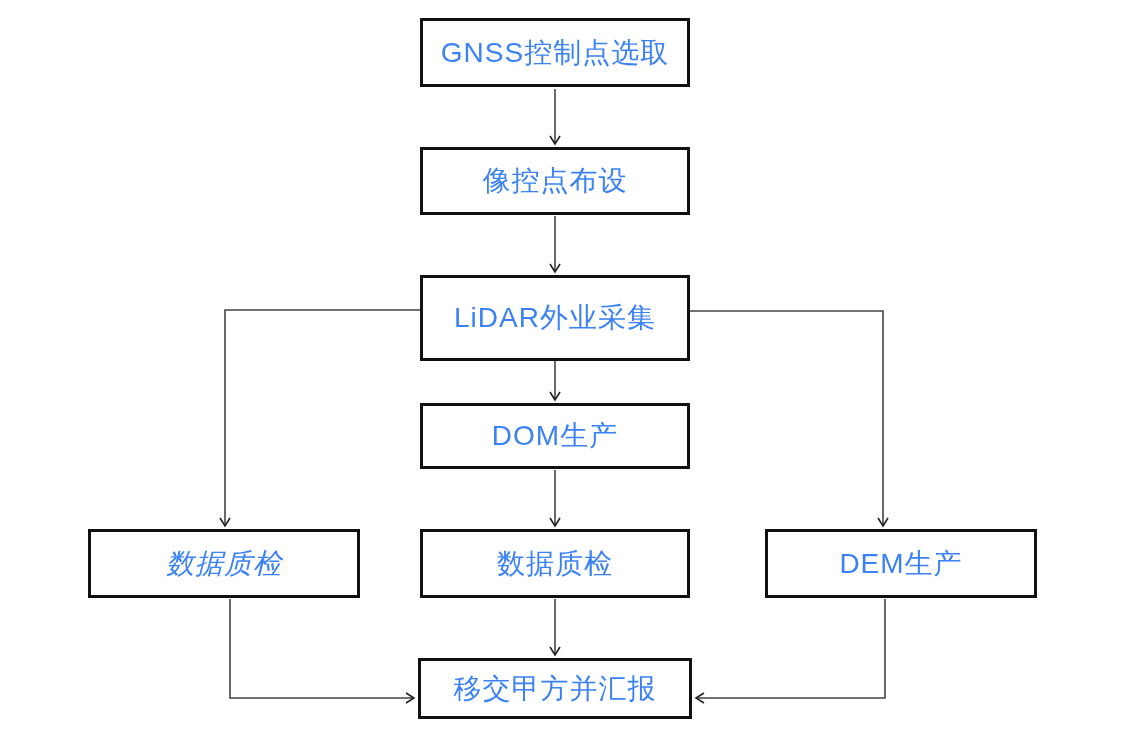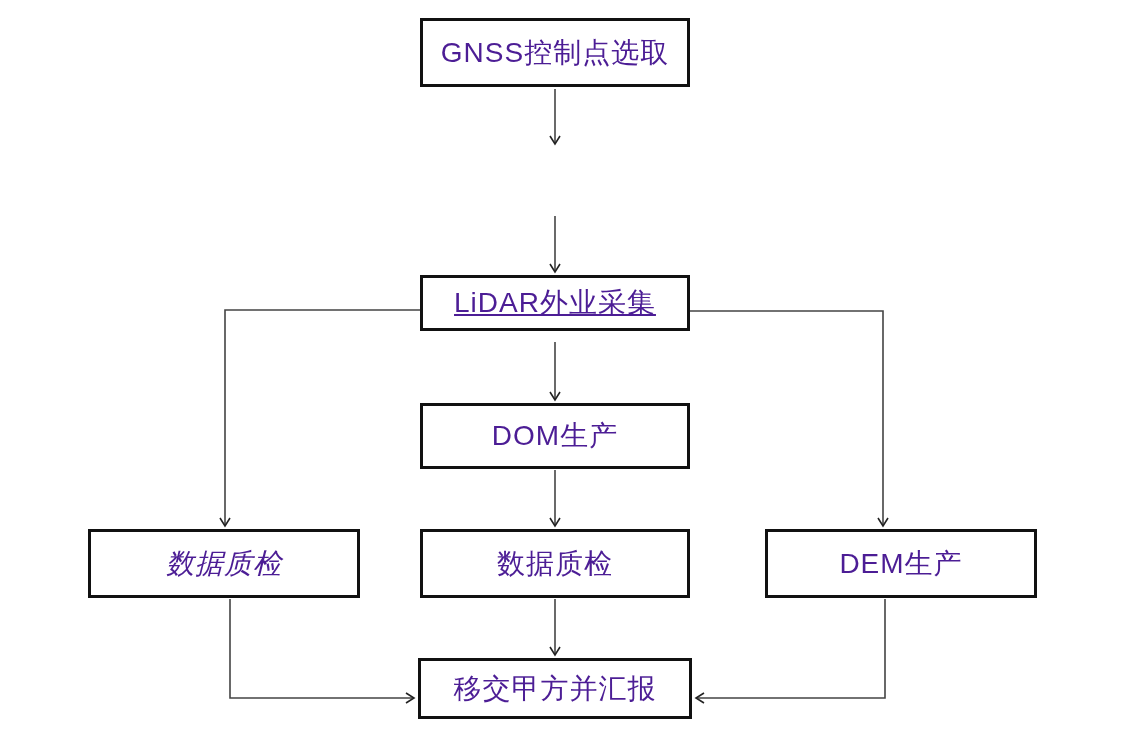--- a/index.html
+++ b/index.html
@@ -24,27 +24,27 @@
   }
   .node {
     position: absolute;
     box-sizing: border-box;
     border: 3px solid #111111;
     background: #ffffff;
     display: flex;
     align-items: center;
     justify-content: center;
     font-size: 28px;
-    color: #4c1d95;
+    color: #3b82f6;
     letter-spacing: 1px;
     white-space: nowrap;
   }
   .node-gnss        { left: 420px; top: 18px;  width: 270px; height: 69px; }
   .node-imgctrl     { left: 420px; top: 147px; width: 270px; height: 68px; }
-  .node-lidar       { left: 420px; top: 275px; width: 270px; height: 56px; text-decoration: underline; }
+  .node-lidar       { left: 420px; top: 275px; width: 270px; height: 86px; }
   .node-dom         { left: 420px; top: 403px; width: 270px; height: 66px; }
   .node-qc          { left: 88px;  top: 529px; width: 272px; height: 69px; font-style: italic; }
   .node-check       { left: 420px; top: 529px; width: 270px; height: 69px; }
   .node-dem         { left: 748px; top: 529px; width: 272px; height: 69px; margin-left: 17px; }
   .node-handover    { left: 418px; top: 658px; width: 274px; height: 61px; }
 </style>
 </head>
 <body>
 
 <div class="canvas">
@@ -66,20 +66,23 @@
     <path d="M690,311 H883 V526" fill="none" stroke="#444444" stroke-width="1.6" marker-end="url(#arrow)"></path>
 
     <path d="M230,599 V698 H414" fill="none" stroke="#444444" stroke-width="1.6" marker-end="url(#arrow)"></path>
     <path d="M885,599 V698 H696" fill="none" stroke="#444444" stroke-width="1.6" marker-end="url(#arrow)"></path>
   </svg>
 
   <div class="node node-gnss">
     <span>GNSS控制点选取</span>
   </div>
 
+  <div class="node node-imgctrl">
+    <span>像控点布设</span>
+  </div>
 
   <div class="node node-lidar">
     <span>LiDAR外业采集</span>
   </div>
 
   <div class="node node-dom">
     <span>DOM生产</span>
   </div>
 
   <div class="node node-qc">

